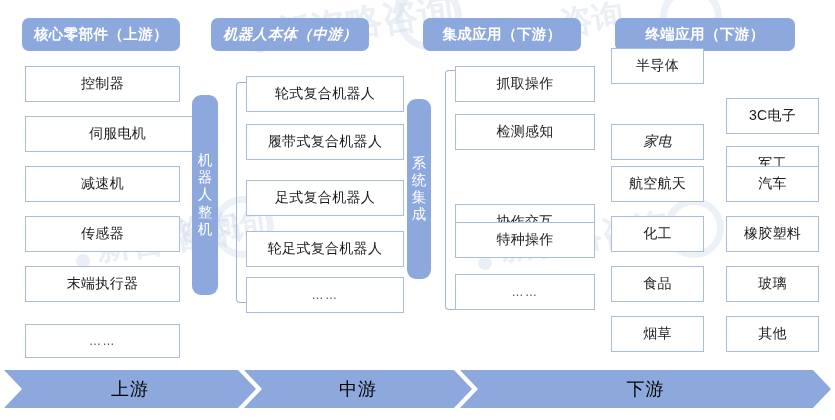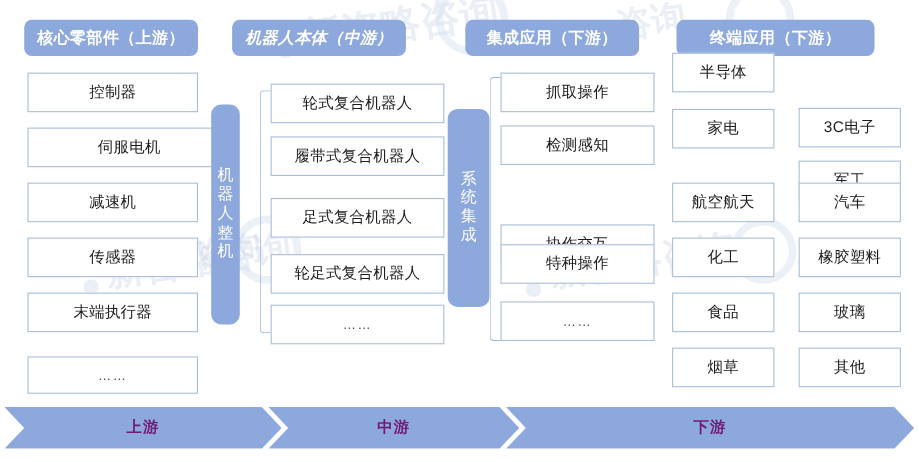--- a/index.html
+++ b/index.html
@@ -107,23 +107,23 @@
     border-right: none;
     border-top-left-radius: 4px;
     border-bottom-left-radius: 4px;
     pointer-events: none;
   }
 
   
   .chev {
     position: absolute;
     background: #8da8dd;
-    color: #701a75;
-    font-size: 14px;
-    font-weight: 700;
+    color: #000000;
+    font-size: 18px;
+    font-weight: 400;
     display: flex;
     align-items: center;
     justify-content: center;
     letter-spacing: 1px;
   }
   .chev-label { position: relative; }
 </style>
 </head>
 <body>
 
@@ -164,36 +164,36 @@
   <div class="brk" style="left:236px; top:82px; width:11px; height:221px;"></div>
 
   <div class="box" style="left:246px; top:76px; width:158px; height:36px;">轮式复合机器人</div>
   <div class="box" style="left:246px; top:124px; width:158px; height:36px;">履带式复合机器人</div>
   <div class="box" style="left:246px; top:180px; width:158px; height:36px;">足式复合机器人</div>
   <div class="box" style="left:246px; top:231px; width:158px; height:36px;">轮足式复合机器人</div>
   <div class="box dots" style="left:246px; top:277px; width:158px; height:36px;">……</div>
 
   <div class="hdr" style="left:423px; top:18px; width:158px;">集成应用（下游）</div>
 
-  <div class="vpill" style="left:407px; top:99px; width:38px; height:180px;">
+  <div class="vpill" style="left:407px; top:99px; width:24px; height:180px;">
     <span>系统集成</span>
   </div>
 
   <div class="brk" style="left:445px; top:70px; width:11px; height:240px;"></div>
 
   <div class="box" style="left:455px; top:66px; width:140px; height:36px;">抓取操作</div>
   <div class="box" style="left:455px; top:114px; width:140px; height:36px;">检测感知</div>
   <div class="box" style="left:455px; top:168px; width:140px; height:36px;margin-top:36px;">协作交互</div>
   <div class="box" style="left:455px; top:222px; width:140px; height:36px;">特种操作</div>
   <div class="box dots" style="left:455px; top:274px; width:140px; height:36px;">……</div>
 
   <div class="hdr" style="left:615px; top:18px; width:180px;">终端应用（下游）</div>
 
   <div class="box" style="left:611px; top:48px; width:93px; height:36px;">半导体</div>
-  <div class="box" style="left:611px; top:99px; width:93px; height:36px;">家电</div>
+  <div class="box" style="left:611px; top:124px; width:93px; height:36px;font-style:italic;">家电</div>
   <div class="box" style="left:611px; top:166px; width:93px; height:36px;">航空航天</div>
   <div class="box" style="left:611px; top:216px; width:93px; height:36px;">化工</div>
   <div class="box" style="left:611px; top:266px; width:93px; height:36px;">食品</div>
   <div class="box" style="left:611px; top:316px; width:93px; height:36px;">烟草</div>
 
   <div class="box" style="left:726px; top:66px; width:93px; height:36px;margin-top:32px;">3C电子</div>
   <div class="box" style="left:726px; top:116px; width:93px; height:36px;margin-top:30px;">军工</div>
   <div class="box" style="left:726px; top:166px; width:93px; height:36px;">汽车</div>
   <div class="box" style="left:726px; top:216px; width:93px; height:36px;">橡胶塑料</div>
   <div class="box" style="left:726px; top:266px; width:93px; height:36px;">玻璃</div>

